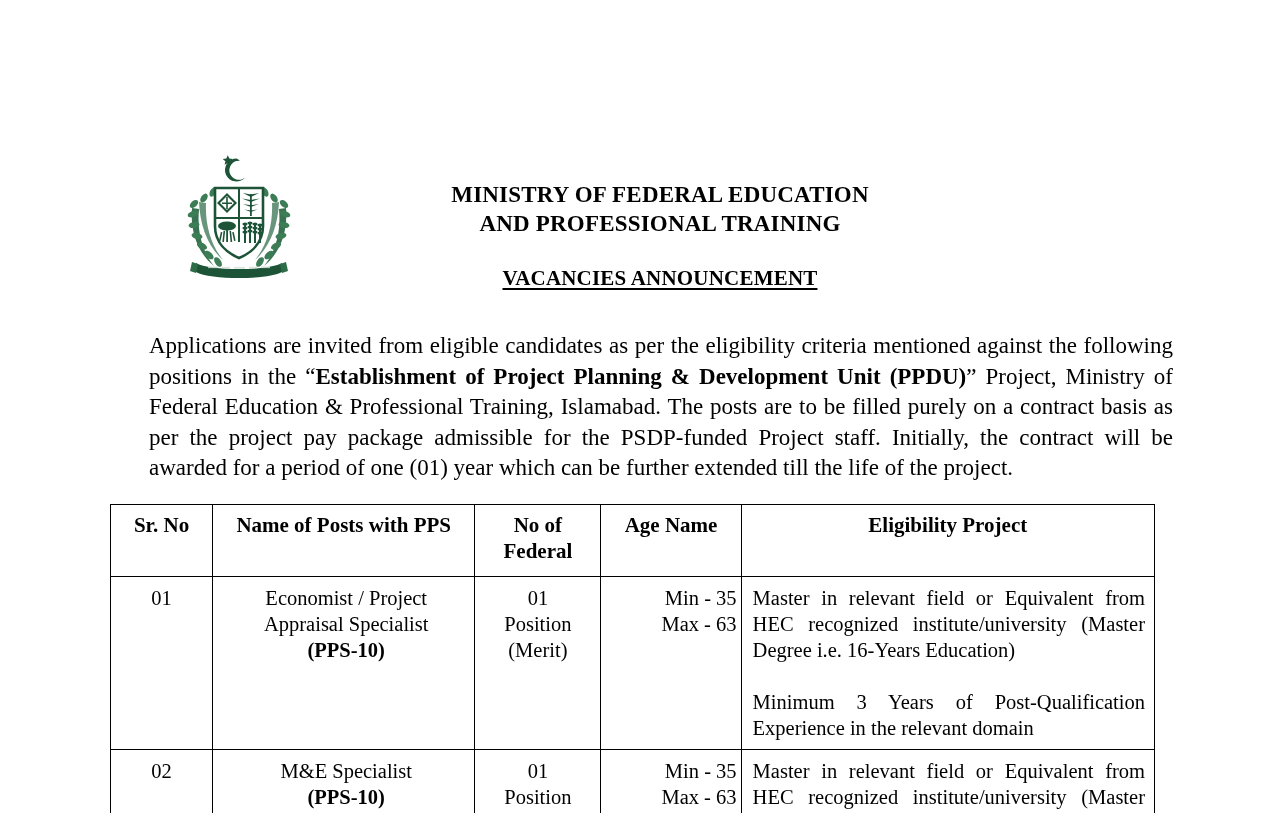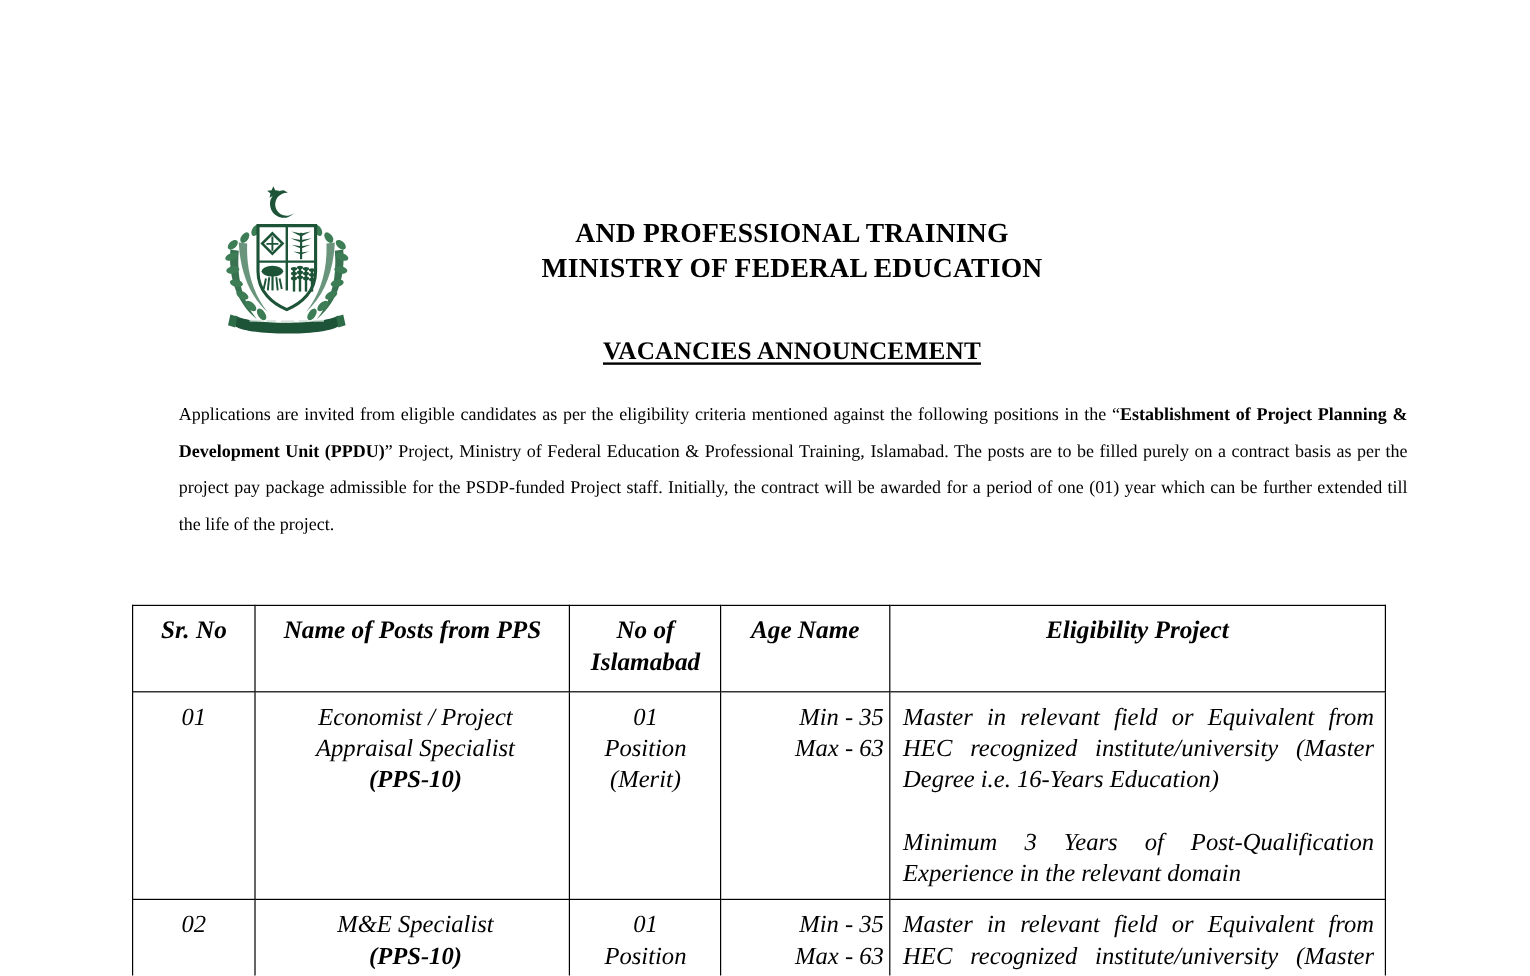--- a/index.html
+++ b/index.html
@@ -47,35 +47,35 @@
     width: 660px;
     text-align: center;
   }
   .ministry-line {
     font-size: 23px;
     font-weight: bold;
     line-height: 29px;
     letter-spacing: 0.2px;
   }
   .vacancies {
-    margin-top: 42px;
+    margin-top: 28px;
     font-size: 21px;
     font-weight: bold;
     text-decoration: underline;
     text-underline-offset: 3px;
     letter-spacing: 0.2px;
   }
 
   
   .intro {
     position: absolute;
     left: 149px;
     top: 331px;
     width: 1024px;
-    font-size: 15px;
+    font-size: 23px;
     line-height: 30.6px;
     text-align: justify;
     text-justify: inter-word;
     font-family: Liberation Serif, serif;
   }
   .intro b { font-weight: bold; }
 
   
   .vac-table {
     position: absolute;
@@ -84,21 +84,20 @@
     width: 1045px;
     border-collapse: collapse;
     table-layout: fixed;
     font-size: 20.5px;
     line-height: 26px;
   }
   .vac-table td, .vac-table th {
     border: 1px solid #000000;
     padding: 0;
     vertical-align: top;
-    font-style: italic;
   }
   .vac-table th {
     font-weight: bold;
     text-align: center;
     padding: 7px 4px 12px 4px;
     font-size: 21px;
     line-height: 26px;
   }
   .c-sr      { width: 102px; }
   .c-name    { width: 262px; }
@@ -224,41 +223,41 @@
             <rect x="44" y="114.8" width="8" height="1.6"></rect>
             <rect x="56" y="115" width="11" height="1.6"></rect>
             <rect x="71" y="114.8" width="8" height="1.6"></rect>
             <rect x="83" y="114.5" width="9" height="1.6"></rect>
           </g>
         </g>
       </svg>
     </div>
 
     <div class="title-wrap">
+      <div class="ministry-line">MINISTRY OF FEDERAL EDUCATION</div>
       <div class="ministry-line">AND PROFESSIONAL TRAINING</div>
-      <div class="ministry-line">MINISTRY OF FEDERAL EDUCATION</div>
       <div class="vacancies">VACANCIES ANNOUNCEMENT</div>
     </div>
   </div>
 
   <div class="intro"><span>Applications are invited from eligible candidates as per the eligibility criteria mentioned against the following positions in the “</span><b>Establishment of Project Planning &amp; Development Unit (PPDU)</b><span>” Project, Ministry of Federal Education &amp; Professional Training, Islamabad. The posts are to be filled purely on a contract basis as per the project pay package admissible for the PSDP-funded Project staff. Initially, the contract will be awarded for a period of one (01) year which can be further extended till the life of the project.</span></div>
 
   <table class="vac-table">
     <colgroup>
       <col class="c-sr">
         <col class="c-name">
         <col class="c-pos">
         <col class="c-age">
         <col class="c-elig">
     </colgroup>
     <thead>
       <tr>
         <th>Sr. No</th>
-        <th>Name of Posts from PPS</th>
-        <th>No of Islamabad</th>
+        <th>Name of Posts with PPS</th>
+        <th>No of Federal</th>
         <th>Age Name</th>
         <th>Eligibility Project</th>
       </tr>
     </thead>
     <tbody>
       <tr class="row1">
         <td class="cell-sr">01</td>
         <td class="cell-name">
           <span>Economist / Project Appraisal Specialist</span>
           <br>

